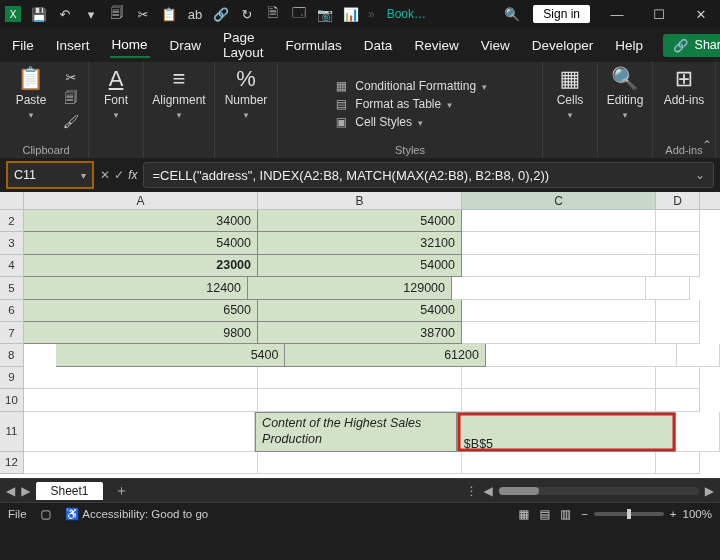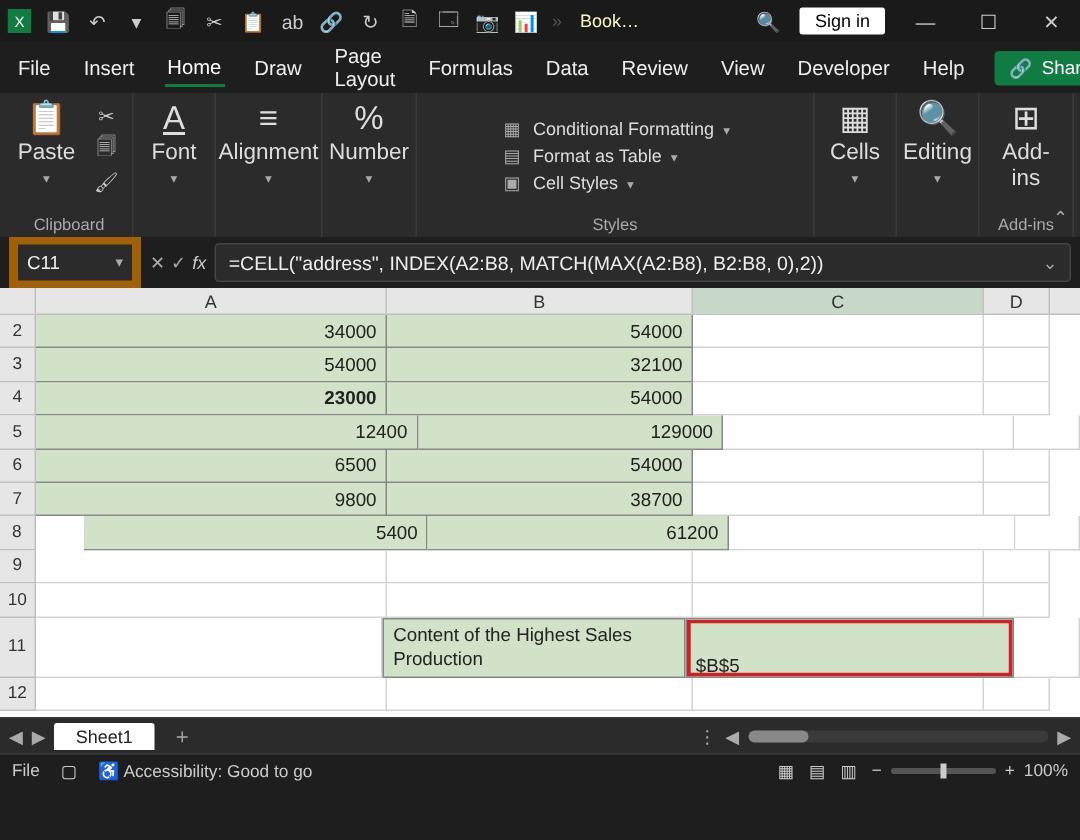--- a/index.html
+++ b/index.html
@@ -1,43 +1,43 @@
 <!DOCTYPE html>
 <html><head>
 <meta charset="utf-8">
 <style>
 * { margin:0; padding:0; box-sizing:border-box; font-family:"Segoe UI",Arial,sans-serif; }
 html,body { width:720px; height:560px; background:#1e1e1e; overflow:hidden; color:#ccc; font-size:12px; }
 .titlebar { height:28px; background:#1a1a1a; display:flex; align-items:center; padding:0 4px; gap:8px; }
 .tb-icon { width:18px; height:18px; display:flex; align-items:center; justify-content:center; }
 .tb-btn { width:18px; height:18px; display:flex; align-items:center; justify-content:center; color:#ccc; cursor:pointer; font-size:13px; }
 .tb-sep { color:#555; }
-.tb-book { color:#fef9c3; margin-left:4px; }
+.tb-book { color:#14b8a6; margin-left:4px; }
 .tb-right { margin-left:auto; display:flex; align-items:center; gap:12px; }
 .signin { background:#fff; color:#000; padding:2px 10px; border-radius:2px; font-size:12px; cursor:pointer; }
 .wctrl { width:30px; text-align:center; font-size:13px; cursor:pointer; }
 .menubar { height:34px; display:flex; align-items:center; padding:0 10px; gap:18px; background:#1e1e1e; }
 .menuitem { color:#eee; font-size:13.5px; cursor:pointer; padding:4px 2px; }
 .menuitem.active { border-bottom:2px solid #107c41; color:#fff; }
 .share { margin-left:auto; background:#107c41; color:#fff; padding:4px 10px; border-radius:3px; font-size:12.5px; cursor:pointer; display:flex; gap:6px; align-items:center; }
 .ribbon { height:96px; background:#2b2b2b; display:flex; padding:0 4px; position:relative; }
 .rgroup { display:flex; flex-direction:column; align-items:center; padding:4px 6px 2px 6px; border-right:1px solid #3a3a3a; }
 .rgroup:last-child { border-right:none; }
 .rrow { display:flex; gap:8px; align-items:flex-start; flex:1; }
 .rbig { display:flex; flex-direction:column; align-items:center; gap:2px; cursor:pointer; width:42px; }
 .rbig .ico { font-size:22px; color:#ddd; }
-.rbig .lbl { font-size:15px; color:#ddd; text-align:center; line-height:1.1; }
+.rbig .lbl { font-size:12px; color:#ddd; text-align:center; line-height:1.1; }
 .rcaret { font-size:9px; color:#aaa; margin-top:1px; }
 .rtitle { font-size:11px; color:#aaa; margin-top:2px; text-align:left; }
 .rmid { display:flex; flex-direction:column; gap:4px; padding:2px 2px; }
 .rmid-item { display:flex; align-items:center; gap:6px; color:#ddd; font-size:12px; cursor:pointer; }
 .rmid-item .ico { width:16px; text-align:center; color:#aaa; }
 .collapse { position:absolute; right:8px; bottom:6px; color:#aaa; font-size:12px; cursor:pointer; }
 .fbar { height:34px; display:flex; align-items:center; gap:6px; padding:0 6px; background:#1e1e1e; }
-.namebox { width:88px; height:24px; background:#2b2b2b; border:6px solid #a16207; display:flex; align-items:center; padding:12px 6px; color:#eee; font-size:12.5px; }
+.namebox { width:88px; height:24px; background:#2b2b2b; border:2px solid #a16207; display:flex; align-items:center; padding:12px 6px; color:#eee; font-size:12.5px; }
 .namebox .dd { margin-left:auto; font-size:10px; color:#aaa; }
 .fx-ctrl { display:flex; align-items:center; gap:4px; color:#aaa; }
 .fx-ctrl span { cursor:pointer; font-size:12px; }
 .fx-label { font-style:italic; font-size:13px; color:#ccc; }
 .formula { flex:1; height:26px; background:#2b2b2b; border:1px solid #444; display:flex; align-items:center; padding:0 8px; color:#eee; font-size:13px; border-radius:3px; }
 .formula .exp { margin-left:auto; color:#aaa; font-size:12px; cursor:pointer; }
 .grid { height:286px; background:#fff; position:relative; display:flex; flex-direction:column; }
 .colhdr { display:flex; height:18px; background:#e6e6e6; border-bottom:1px solid #c0c0c0; }
 .corner { width:24px; border-right:1px solid #c0c0c0; background:#e6e6e6; }
 .ch { border-right:1px solid #c0c0c0; display:flex; align-items:center; justify-content:center; color:#333; font-size:12px; cursor:pointer; }
@@ -252,21 +252,21 @@
       </div>
       <div class="row">
         <div class="rh">4</div>
         <div class="cell green num" style="width: 234px; font-weight: bold;">23000</div>
         <div class="cell green num" style="width: 204px;">54000</div>
         <div class="cell " style="width: 194px;"></div>
         <div class="cell " style="width: 44px;"></div>
       </div>
       <div class="row">
         <div class="rh">5</div>
-        <div class="cell green num" style="width: 255px;">12400</div>
+        <div class="cell green num" style="width: 224px;">12400</div>
         <div class="cell green num" style="width: 204px;">129000</div>
         <div class="cell " style="width: 194px;"></div>
         <div class="cell " style="width: 44px;"></div>
       </div>
       <div class="row">
         <div class="rh">6</div>
         <div class="cell green num" style="width: 234px;">6500</div>
         <div class="cell green num" style="width: 204px;">54000</div>
         <div class="cell " style="width: 194px;"></div>
         <div class="cell " style="width: 44px;"></div>
@@ -295,21 +295,21 @@
       <div class="row">
         <div class="rh">10</div>
         <div class="cell " style="width: 234px;"></div>
         <div class="cell " style="width: 204px;"></div>
         <div class="cell " style="width: 194px;"></div>
         <div class="cell " style="width: 44px;"></div>
       </div>
       <div class="row" style="height: 40px;">
         <div class="rh">11</div>
         <div class="cell" style="width: 234px;"></div>
-        <div class="cell mergedgreen" style="width: 204px; white-space: normal; line-height: 1.25;">Content of the Highest Sales Production</div>
+        <div class="cell mergedgreen" style="width: 204px; white-space: normal; line-height: 1.25; font-style: italic;">Content of the Highest Sales Production</div>
         <div class="cell mergedgreen redbox" style="width: 222px; align-items: flex-end;">$B$5</div>
         <div class="cell" style="width: 44px;"></div>
       </div>
       <div class="row">
         <div class="rh">12</div>
         <div class="cell " style="width: 234px;"></div>
         <div class="cell " style="width: 204px;"></div>
         <div class="cell " style="width: 194px;"></div>
         <div class="cell " style="width: 44px;"></div>
       </div>

